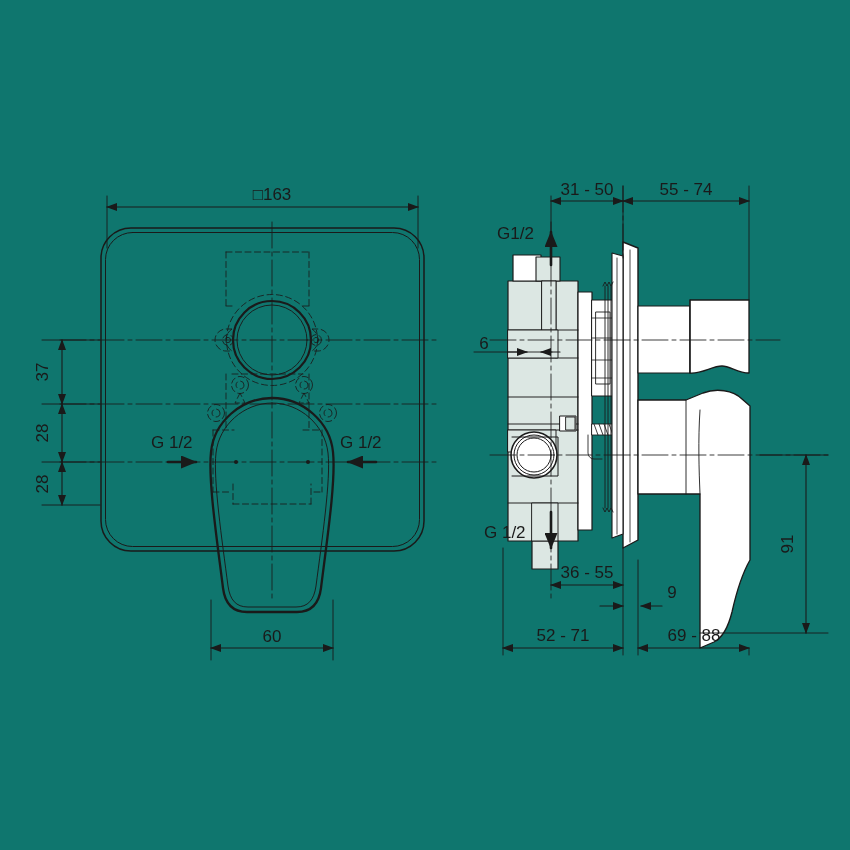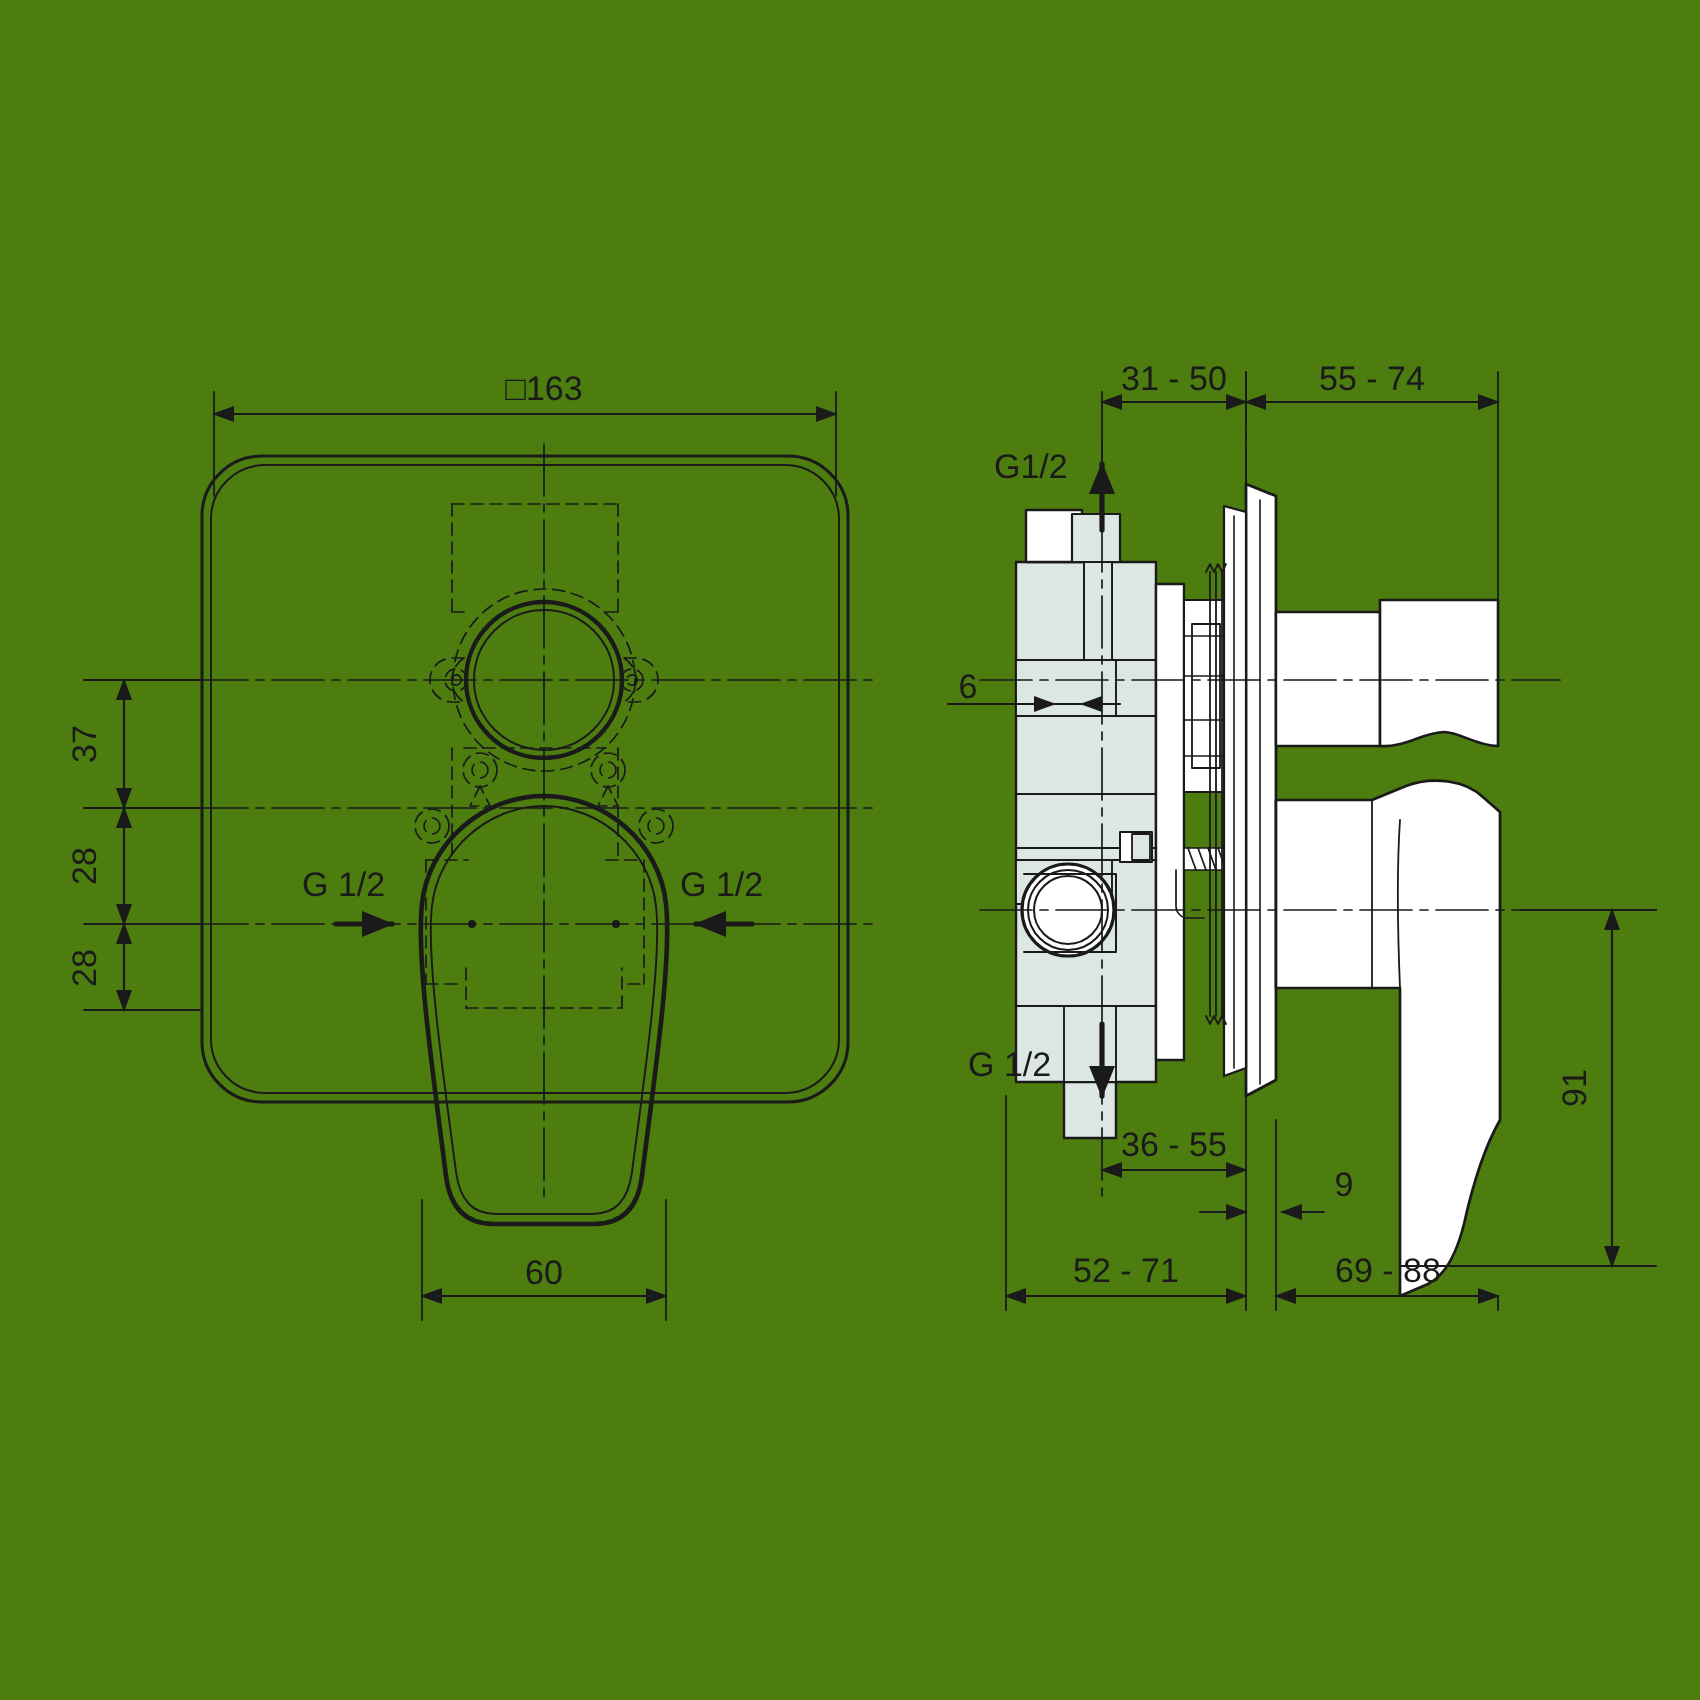--- a/index.html
+++ b/index.html
@@ -1,18 +1,18 @@
 <!DOCTYPE html>
 <html><head>
 <meta charset="utf-8">
 <style>
   html,body{margin:0;padding:0;background:#ffffff;}
   body{width:850px;height:850px;overflow:hidden;
        font-family:"Liberation Sans", sans-serif;}
-  #sheet{position:relative;width:850px;height:850px;background:#4d7c0f;text-align:center;}
+  #sheet{position:relative;width:850px;height:850px;background:#0f766e;text-align:center;}
   svg{display:block;}
   .dimtxt{font-family:"Liberation Sans", sans-serif;font-size:17px;fill:#1a1a1a;}
 </style>
 </head>
 <body>
 
 <div id="sheet">
 <svg width="850" height="850" viewBox="0 0 850 850">
 
   <defs>

